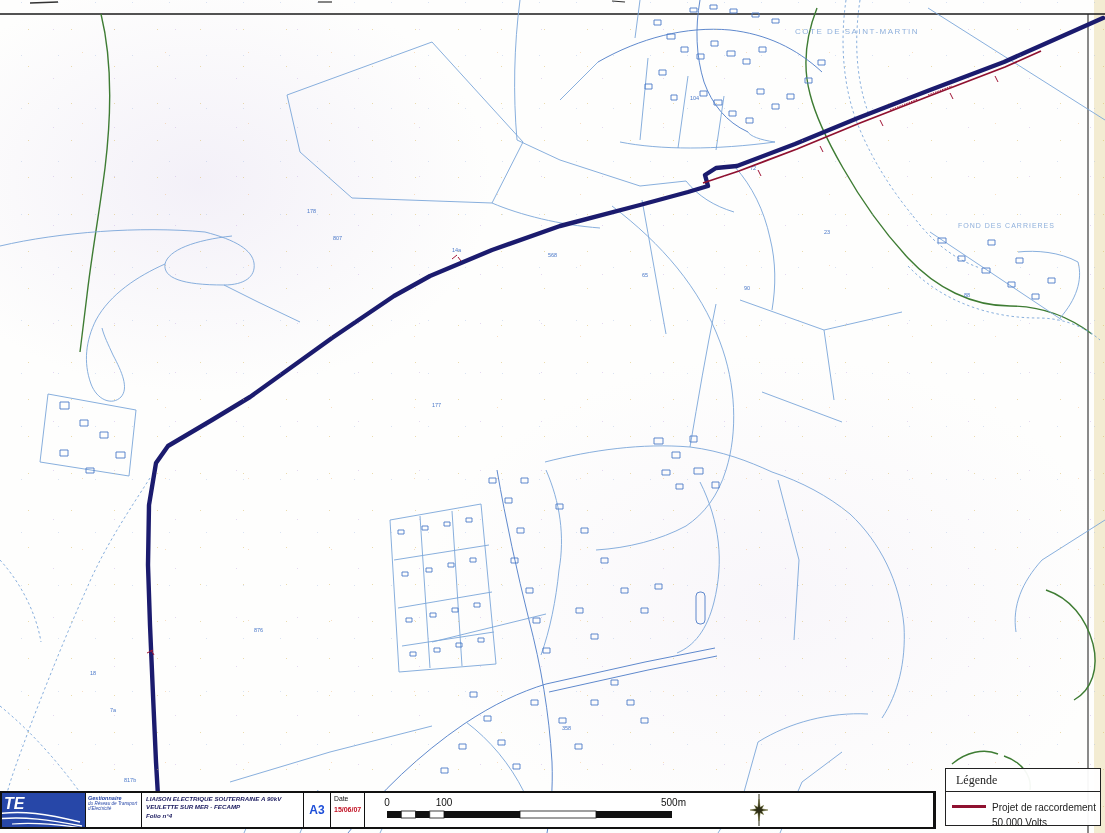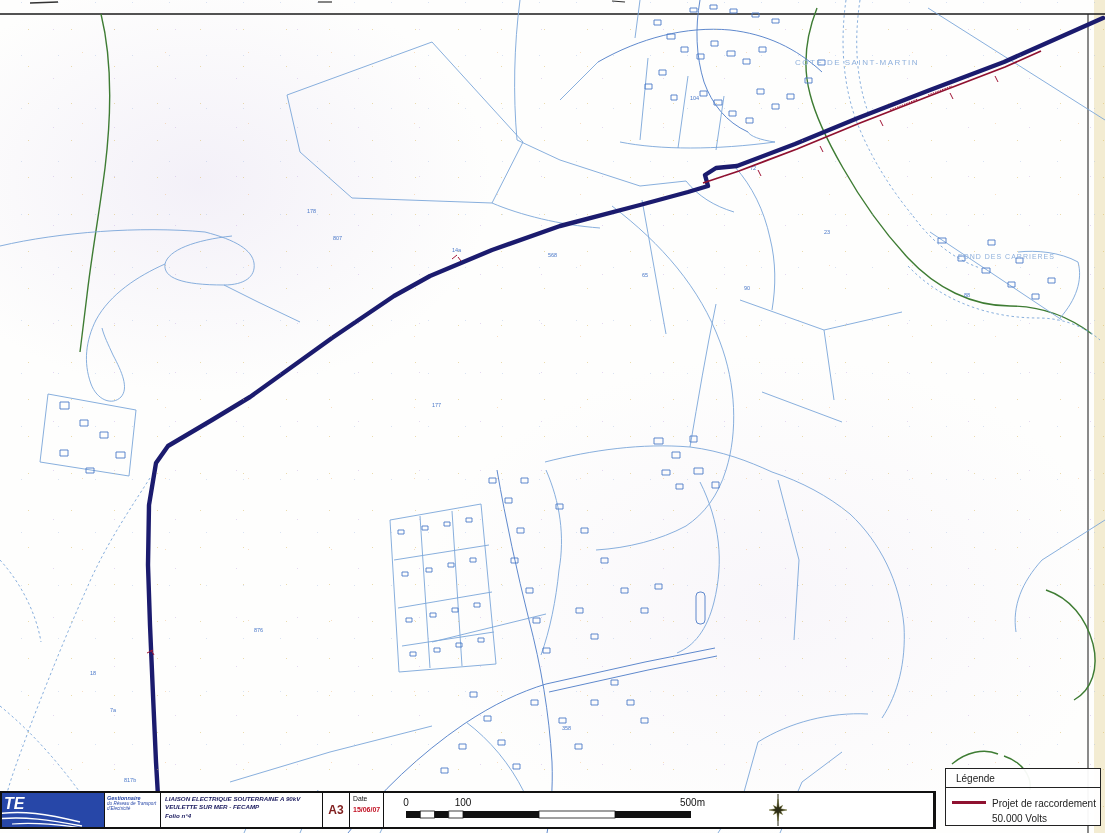--- a/index.html
+++ b/index.html
@@ -23,46 +23,46 @@
   .cad2{stroke:#4d7cc7;stroke-width:.9;fill:none;}
   .caddash{stroke:#7aa6d9;stroke-width:.9;fill:none;stroke-dasharray:2.5 2.6;}
   .bld{stroke:#4d7cc7;stroke-width:.9;fill:none;}
   .green{stroke:#3e7c33;stroke-width:1.4;fill:none;}
   .route{stroke:#1b1b6e;stroke-width:4.4;fill:none;stroke-linejoin:round;stroke-linecap:round;}
   .redline{stroke:#8f1130;stroke-width:1.8;fill:none;}
   .redthin{stroke:#a01436;stroke-width:1;fill:none;}
   .frame{stroke:#1a1a1a;stroke-width:1.6;fill:none;}
   .pnum{font-family:"Liberation Sans",sans-serif;font-size:5.5px;fill:#4b79c9;}
   
-  .maplabel{position:absolute;white-space:nowrap;margin-top:31px;}
+  .maplabel{position:absolute;white-space:nowrap;}
   .town{font-size:21px;font-style:italic;color:#2f7d2a;letter-spacing:1px;}
   .bluetag{font-size:8px;color:#8fb0dc;letter-spacing:1.5px;}
   .bluetag.small{font-size:7px;letter-spacing:1px;}
   
   #titlebar{position:absolute;left:0;top:791px;width:936px;height:38px;background:#fff;
     border:2px solid #111;box-sizing:border-box;display:flex;}
   #titlebar .cell{border-right:1.6px solid #111;box-sizing:border-box;height:100%;position:relative;}
-  .cell.logo{width:103px;background:#2747a8;flex:none;}
+  .cell.logo{width:84px;background:#2747a8;flex:none;}
   .cell.operator{width:56px;flex:none;padding:2px 2px;color:#2747a8;font-style:italic;}
   .operator .l1{font-size:5.5px;font-weight:bold;}
   .operator .l2{font-size:4.6px;line-height:1.15;}
   .cell.project{width:162px;flex:none;padding:2px 4px;color:#1a1a5e;font-weight:bold;font-style:italic;}
   .project div{font-size:6.2px;line-height:1.35;}
   .cell.format{width:27px;flex:none;display:flex;align-items:center;justify-content:center;
-    color:#7f1d1d;font-weight:bold;font-size:12px;}
+    color:#1d4ed8;font-weight:bold;font-size:12px;}
   .cell.echelle{width:118px;flex:none;padding:2px 4px;}
   .cell.date{width:34px;flex:none;padding:2px 3px;}
   .hdr{font-size:6.8px;color:#111;}
   .redval{color:#c21022;font-weight:bold;font-size:8.2px;margin-top:4px;}
   .date .redval{font-size:7px;}
   .cell.scalecell{flex:1;border-right:none;}
   
   #legend{position:absolute;left:945px;top:768px;width:156px;height:58px;background:rgba(255,255,255,.95);
     border:1.6px solid #222;box-sizing:border-box;}
-  #legend .lhead{font-size:10px;color:#222;padding:4px 0 3px 10px;border-bottom:1px solid #222;}
+  #legend .lhead{font-size:12px;color:#222;padding:4px 0 3px 10px;border-bottom:1px solid #222;font-family:Liberation Serif, serif;}
   #legend .lbody{display:flex;align-items:flex-start;padding:8px 4px 0 6px;}
   #legend .swatch{width:34px;height:2.5px;background:#8f1130;margin-top:5px;flex:none;}
   #legend .ltext{font-size:10px;color:#222;margin-left:6px;line-height:1.5;}
 </style>
 </head>
 <body>
 
 <div id="stage">
 
   <svg id="map-svg" width="1105" height="833" viewBox="0 0 1105 833">

